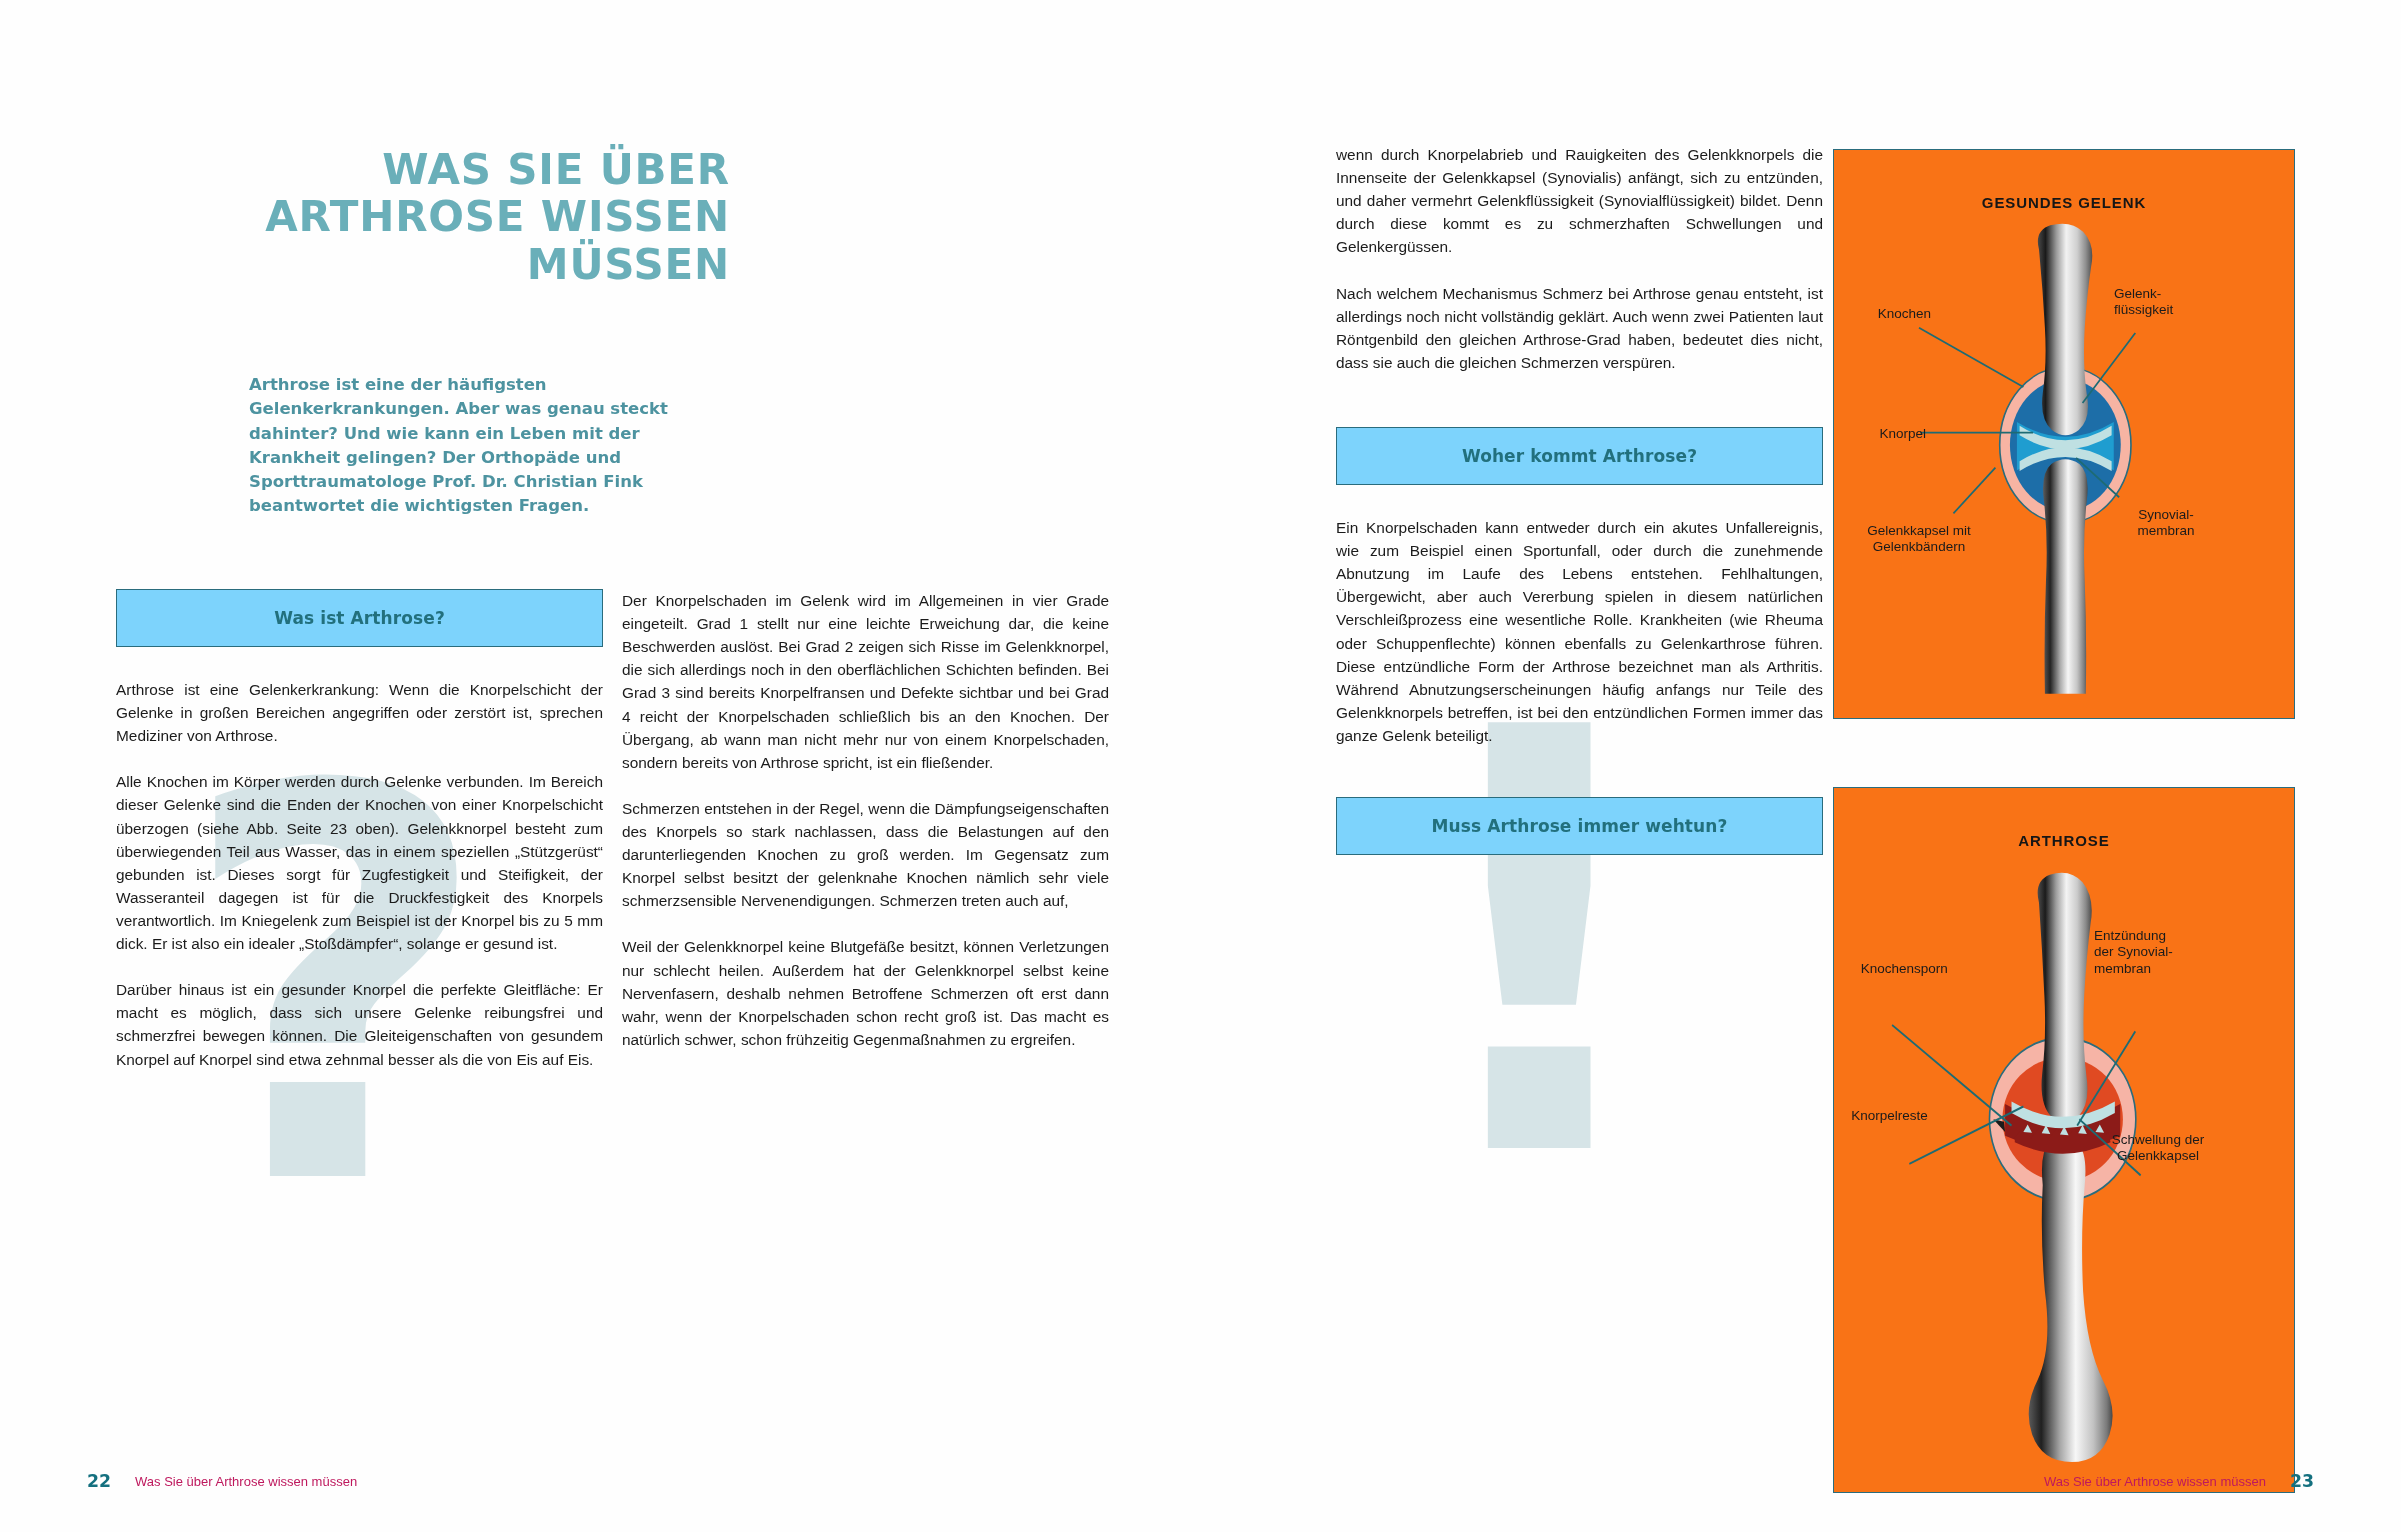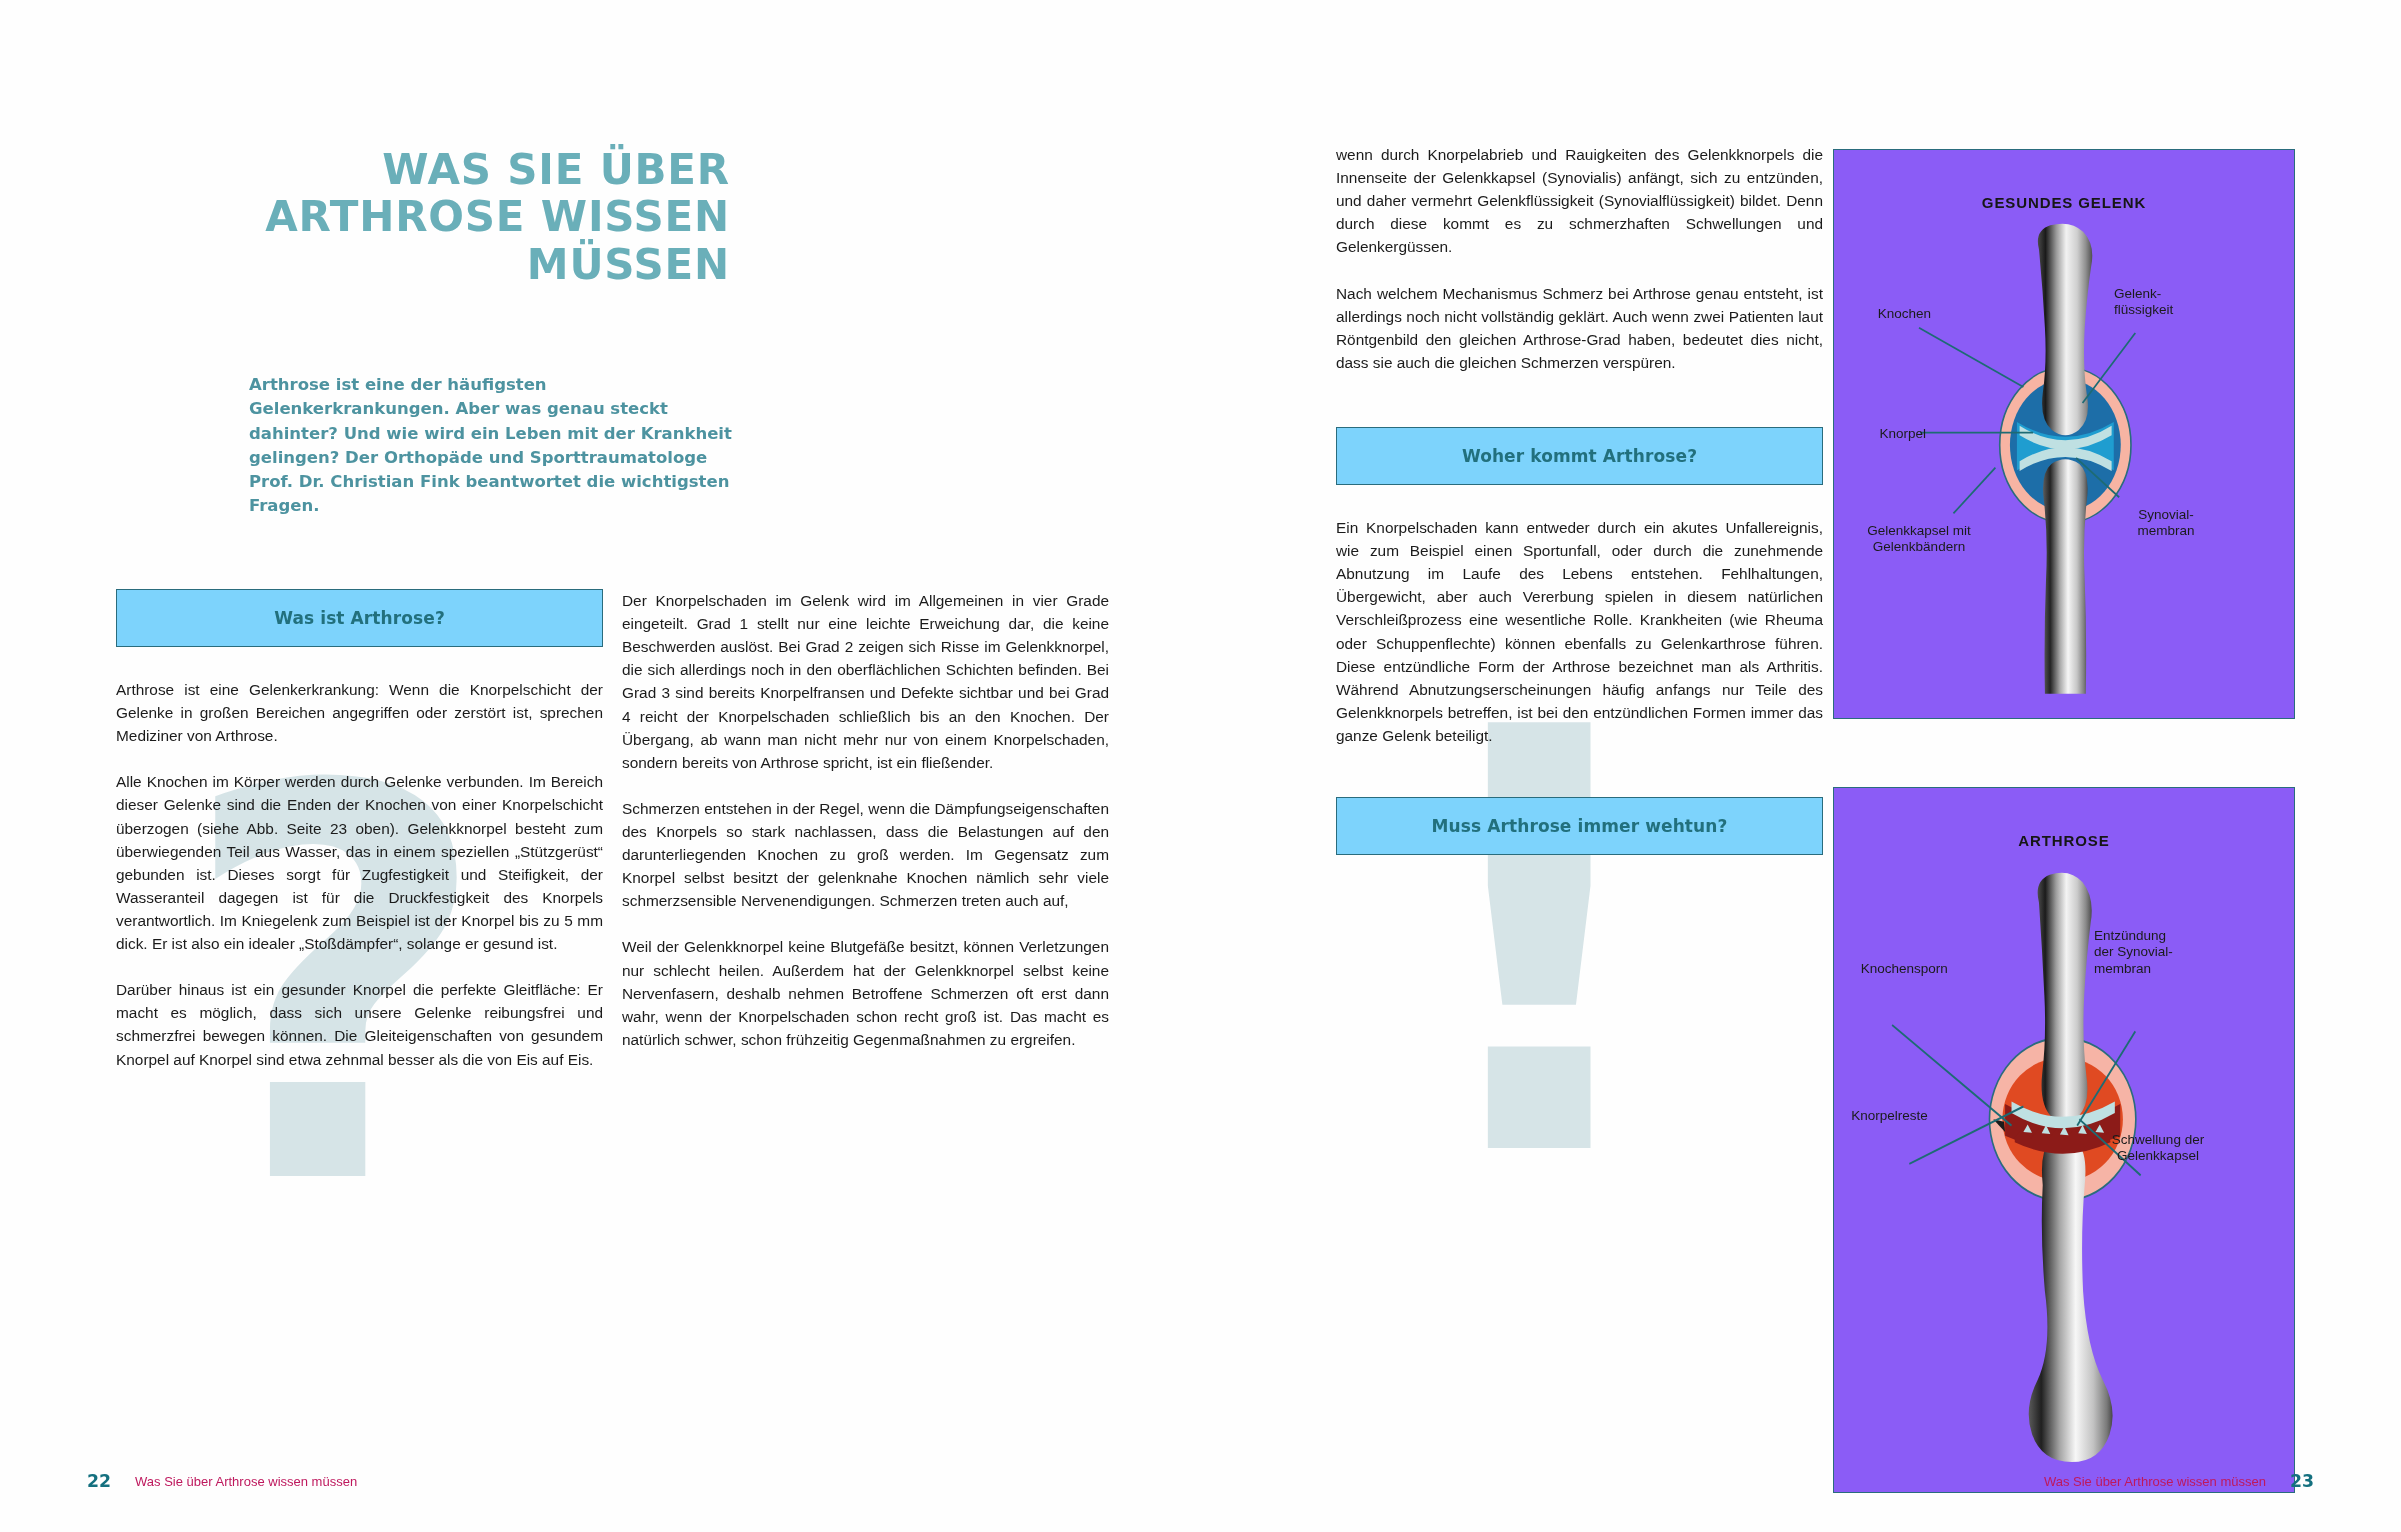--- a/index.html
+++ b/index.html
@@ -102,21 +102,21 @@
     font-family: "DejaVu Sans", sans-serif;
     font-weight: 700;
     font-size: 17px;
     letter-spacing: 0.1px;
   }
 
   
   .illus {
     position: absolute;
     border: 1.6px solid #2a6c7d;
-    background: #8b5cf6;
+    background: #f97316;
     z-index: 3;
     overflow: hidden;
   }
   #illus-healthy { left: 1833px; top: 149px; width: 462px; height: 570px; }
   #illus-arthro  { left: 1833px; top: 787px; width: 462px; height: 706px; }
 
   .illus-title {
     position: absolute;
     left: 0; right: 0;
     text-align: center;
@@ -172,21 +172,21 @@
 
   <div class="watermark" id="wm-question">?</div>
   <div class="watermark" id="wm-exclaim">!</div>
 
   <div id="title-block">
     <span class="line">WAS SIE ÜBER</span>
     <span class="line">ARTHROSE WISSEN</span>
     <span class="line">MÜSSEN</span>
   </div>
 
-  <div id="intro">Arthrose ist eine der häufigsten Gelenkerkrankungen. Aber was genau steckt dahinter? Und wie wird ein Leben mit der Krankheit gelingen? Der Orthopäde und Sporttraumatologe Prof. Dr. Christian Fink beantwortet die wichtigsten Fragen.</div>
+  <div id="intro">Arthrose ist eine der häufigsten Gelenkerkrankungen. Aber was genau steckt dahinter? Und wie kann ein Leben mit der Krankheit gelingen? Der Orthopäde und Sporttraumatologe Prof. Dr. Christian Fink beantwortet die wichtigsten Fragen.</div>
 
   <div class="col" id="col1">
     <div class="qbox">
       <span>Was ist Arthrose?</span>
     </div>
     <p class="body-p">Arthrose ist eine Gelenkerkrankung: Wenn die Knorpelschicht der Gelenke in großen Bereichen angegriffen oder zerstört ist, sprechen Mediziner von Arthrose.</p>
     <p class="body-p">Alle Knochen im Körper werden durch Gelenke verbunden. Im Bereich dieser Gelenke sind die Enden der Knochen von einer Knorpelschicht überzogen (siehe Abb. Seite 23 oben). Gelenkknorpel besteht zum überwiegenden Teil aus Wasser, das in einem speziellen „Stützgerüst“ gebunden ist. Dieses sorgt für Zugfestigkeit und Steifigkeit, der Wasseranteil dagegen ist für die Druckfestigkeit des Knorpels verantwortlich. Im Kniegelenk zum Beispiel ist der Knorpel bis zu 5 mm dick. Er ist also ein idealer „Stoßdämpfer“, solange er gesund ist.</p>
     <p class="body-p">Darüber hinaus ist ein gesunder Knorpel die perfekte Gleitfläche: Er macht es möglich, dass sich unsere Gelenke reibungsfrei und schmerzfrei bewegen können. Die Gleiteigenschaften von gesundem Knorpel auf Knorpel sind etwa zehnmal besser als die von Eis auf Eis.</p>
   </div>
 

